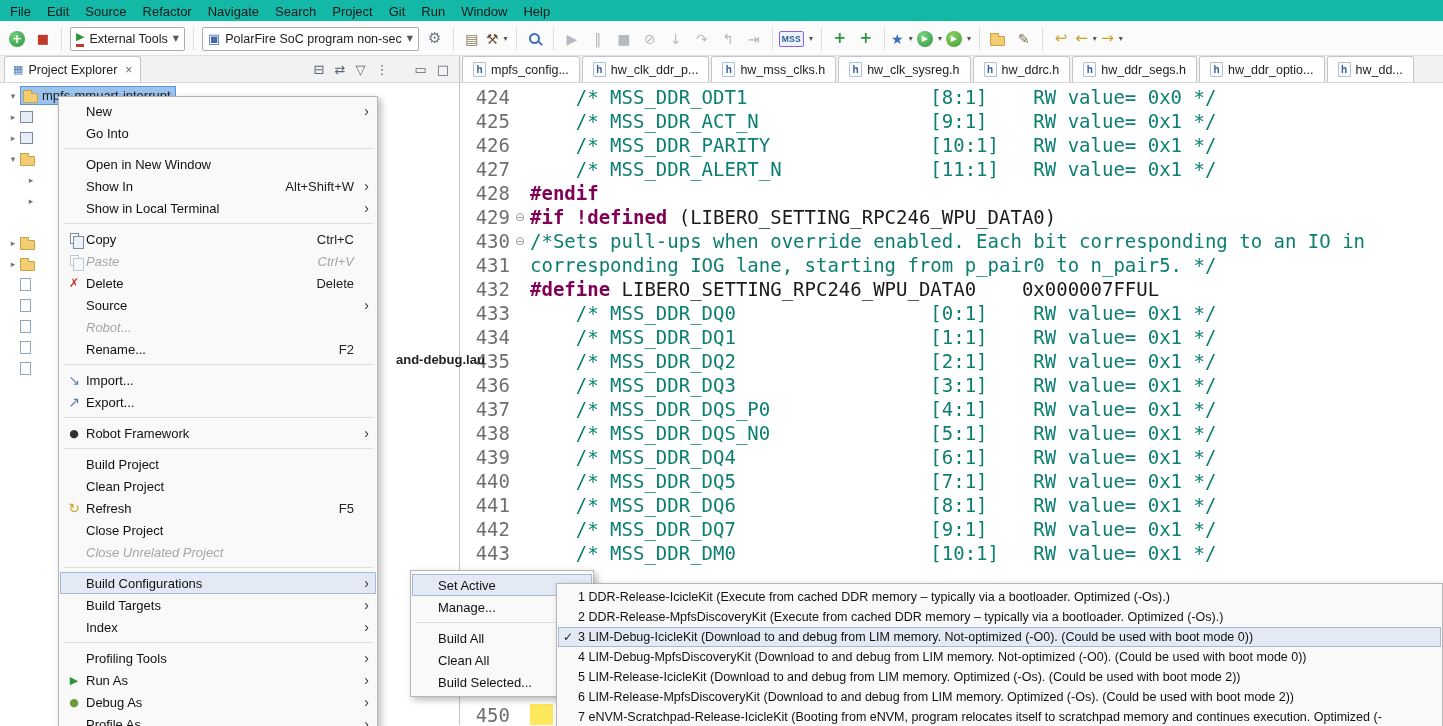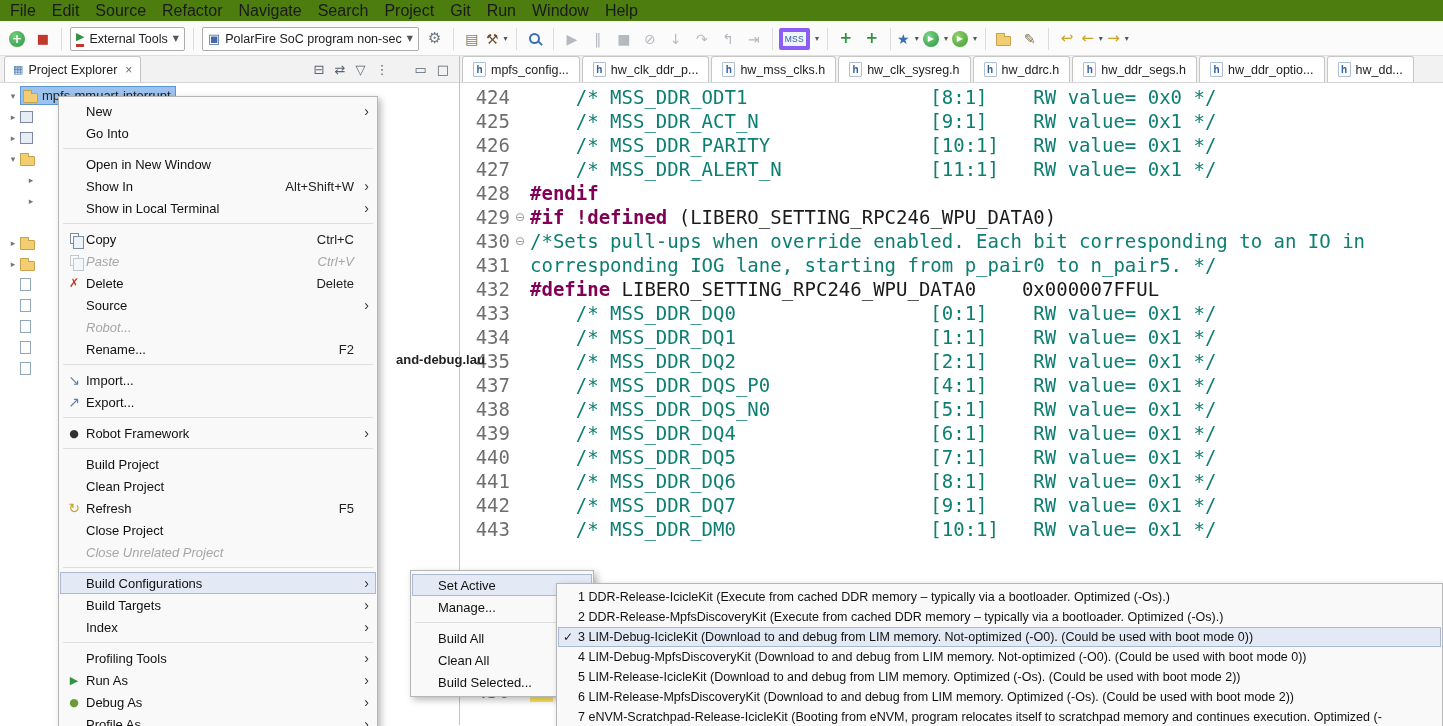--- a/index.html
+++ b/index.html
@@ -1,18 +1,18 @@
 <!DOCTYPE html>
 <html style="--selection_bg: #9cc3ee; --selection_border: #5d96d6; --menu_highlight: #e4eaf5; --menu_highlight_border: #a9b9d3; --comment: #0c7f72; --preprocessor: #7f0055; --plain_code: #1b1b1b; --line_number: #6e6e6e; --occurrence: #ffe85c;"><head>
 <meta charset="utf-8">
 <style>
 *{margin:0;padding:0;box-sizing:border-box;}
 html,body{width:1443px;height:726px;overflow:hidden;background:#fff;font-family:"Liberation Sans",sans-serif;position:relative;}
 
-#menubar{height:22px;display:flex;align-items:center;background:#4d7c0f;font-size:16px;color:#1a1a1a;padding-left:2px;border-bottom:1px solid #eee;}
+#menubar{height:22px;display:flex;align-items:flex-end;background:#14b8a6;font-size:13px;color:#1a1a1a;padding-left:2px;border-bottom:1px solid #eee;}
 .mb-item{padding:2px 8px;cursor:default;}
 
 #toolbar{height:34px;display:flex;align-items:center;background:#fbfbfb;border-bottom:1px solid #e0e0e0;padding-left:4px;}
 .tb-btn{height:24px;min-width:24px;display:inline-flex;align-items:center;justify-content:center;margin:0 1px;border-radius:2px;}
 .tb-g{font-family:"DejaVu Sans","Liberation Sans",sans-serif;font-size:14px;color:#5a6570;line-height:1;}
 .tb-sep{width:1px;height:22px;background:#dcdcdc;margin:0 5px;flex:none;}
 .tb-combo{height:24px;border:1px solid #adadad;background:#fff;display:inline-flex;align-items:center;padding:0 3px 0 5px;font-size:12.5px;margin:0 3px;border-radius:2px;white-space:nowrap;color:#222;}
 .tb-cico{font-family:"DejaVu Sans",sans-serif;font-size:11px;margin-right:5px;}
 .tb-caret{font-size:8px;color:#555;padding:0 2px 0 5px;font-family:"DejaVu Sans",sans-serif;}
 .dis .tb-g{color:#b4bac0;}
@@ -20,21 +20,21 @@
 [data-name="terminate-icon"] .tb-g{color:#c0392b;font-size:13px;}
 [data-name="external-tools-icon"]{color:#2f9440;border-bottom:3px solid #c0392b;padding-bottom:1px;}
 [data-name="flash-icon"]{color:#4668a8;font-size:13px;}
 [data-name="program-tools-icon"] .tb-g{color:#6b7684;font-size:15px;}
 [data-name="clipboard-icon"] .tb-g{color:#8a7a55;}
 [data-name="build-hammer-icon"] .tb-g{color:#6b4e2e;}
 [data-name="launch-config-icon"] .tb-g{color:#3b6fb5;}
 [data-name="add-launch-icon"] .tb-g,[data-name="add-debug-launch-icon"] .tb-g{color:#2f9440;font-weight:bold;font-size:15px;}
 [data-name="edit-pencil-icon"] .tb-g{color:#7d6f4e;}
 [data-name="back-icon"] .tb-g,[data-name="forward-icon"] .tb-g,[data-name="last-edit-icon"] .tb-g{color:#c9a227;font-size:15px;}
-.mss-badge{font-size:8.5px;font-weight:normal;color:#2e5f9e;border:4px solid #8b5cf6;border-radius:2px;padding:2px 2px;background:#eef3fa;letter-spacing:.2px;text-align:right;}
+.mss-badge{font-size:8.5px;font-weight:bold;color:#2e5f9e;border:1px solid #8b5cf6;border-radius:2px;padding:2px 2px;background:#eef3fa;letter-spacing:.2px;text-align:right;}
 .mag{position:relative;width:11px;height:11px;border:2px solid #3b6fb5;border-radius:50%;display:inline-block;}
 .mag::after{content:"";position:absolute;width:6px;height:2px;background:#3b6fb5;transform:rotate(45deg);right:-5px;bottom:-2px;}
 .orb{width:16px;height:16px;border-radius:50%;background:radial-gradient(circle at 35% 30%,#79d584,#2f9440);color:#fff;font-size:8px;display:inline-flex;align-items:center;justify-content:center;font-family:"DejaVu Sans",sans-serif;}
 .orb.run{background:radial-gradient(circle at 35% 30%,#8fd06a,#3f9f2f);box-shadow:inset -3px -3px 0 -1px #c0392b00;}
 .fol{position:relative;width:15px;height:10px;background:#f3cd71;border:1px solid #c9a14a;border-radius:1px;display:inline-block;margin-top:4px;}
 .fol::before{content:"";position:absolute;top:-4px;left:-1px;width:7px;height:3px;background:#f3cd71;border:1px solid #c9a14a;border-bottom:none;border-radius:1px 1px 0 0;}
 
 #main{display:flex;height:669px;}
 #explorer{width:460px;flex:none;border-right:1px solid #c3c3c3;background:#fff;display:flex;flex-direction:column;position:relative;}
 .viewtabbar{height:27px;background:#f2f2f2;border-bottom:1px solid #d6d6d6;display:flex;align-items:flex-end;}
@@ -335,20 +335,21 @@
         <div class="crow" data-name="code-line"><span class="ln" data-name="line-number">426</span><span class="foldc"></span><span class="codeline"><span class="tk-comment">    /* MSS_DDR_PARITY              [10:1]   RW value= 0x1 */</span></span></div>
         <div class="crow" data-name="code-line"><span class="ln" data-name="line-number">427</span><span class="foldc"></span><span class="codeline"><span class="tk-comment">    /* MSS_DDR_ALERT_N             [11:1]   RW value= 0x1 */</span></span></div>
         <div class="crow" data-name="code-line"><span class="ln" data-name="line-number">428</span><span class="foldc"></span><span class="codeline"><span class="tk-pp">#endif</span></span></div>
         <div class="crow" data-name="code-line"><span class="ln" data-name="line-number">429</span><span class="foldc" data-name="fold-marker-icon">⊖</span><span class="codeline"><span class="tk-pp">#if !defined </span><span class="tk-plain">(LIBERO_SETTING_RPC246_WPU_DATA0)</span></span></div>
         <div class="crow" data-name="code-line"><span class="ln" data-name="line-number">430</span><span class="foldc" data-name="fold-marker-icon">⊖</span><span class="codeline"><span class="tk-comment">/*Sets pull-ups when override enabled. Each bit corresponding to an IO in</span></span></div>
         <div class="crow" data-name="code-line"><span class="ln" data-name="line-number">431</span><span class="foldc"></span><span class="codeline"><span class="tk-comment">corresponding IOG lane, starting from p_pair0 to n_pair5. */</span></span></div>
         <div class="crow" data-name="code-line"><span class="ln" data-name="line-number">432</span><span class="foldc"></span><span class="codeline"><span class="tk-pp">#define</span><span class="tk-plain"> LIBERO_SETTING_RPC246_WPU_DATA0    0x000007FFUL</span></span></div>
         <div class="crow" data-name="code-line"><span class="ln" data-name="line-number">433</span><span class="foldc"></span><span class="codeline"><span class="tk-comment">    /* MSS_DDR_DQ0                 [0:1]    RW value= 0x1 */</span></span></div>
         <div class="crow" data-name="code-line"><span class="ln" data-name="line-number">434</span><span class="foldc"></span><span class="codeline"><span class="tk-comment">    /* MSS_DDR_DQ1                 [1:1]    RW value= 0x1 */</span></span></div>
         <div class="crow" data-name="code-line"><span class="ln" data-name="line-number">435</span><span class="foldc"></span><span class="codeline"><span class="tk-comment">    /* MSS_DDR_DQ2                 [2:1]    RW value= 0x1 */</span></span></div>
+        <div class="crow" data-name="code-line"><span class="ln" data-name="line-number">436</span><span class="foldc"></span><span class="codeline"><span class="tk-comment">    /* MSS_DDR_DQ3                 [3:1]    RW value= 0x1 */</span></span></div>
         <div class="crow" data-name="code-line"><span class="ln" data-name="line-number">437</span><span class="foldc"></span><span class="codeline"><span class="tk-comment">    /* MSS_DDR_DQS_P0              [4:1]    RW value= 0x1 */</span></span></div>
         <div class="crow" data-name="code-line"><span class="ln" data-name="line-number">438</span><span class="foldc"></span><span class="codeline"><span class="tk-comment">    /* MSS_DDR_DQS_N0              [5:1]    RW value= 0x1 */</span></span></div>
         <div class="crow" data-name="code-line"><span class="ln" data-name="line-number">439</span><span class="foldc"></span><span class="codeline"><span class="tk-comment">    /* MSS_DDR_DQ4                 [6:1]    RW value= 0x1 */</span></span></div>
         <div class="crow" data-name="code-line"><span class="ln" data-name="line-number">440</span><span class="foldc"></span><span class="codeline"><span class="tk-comment">    /* MSS_DDR_DQ5                 [7:1]    RW value= 0x1 */</span></span></div>
         <div class="crow" data-name="code-line"><span class="ln" data-name="line-number">441</span><span class="foldc"></span><span class="codeline"><span class="tk-comment">    /* MSS_DDR_DQ6                 [8:1]    RW value= 0x1 */</span></span></div>
         <div class="crow" data-name="code-line"><span class="ln" data-name="line-number">442</span><span class="foldc"></span><span class="codeline"><span class="tk-comment">    /* MSS_DDR_DQ7                 [9:1]    RW value= 0x1 */</span></span></div>
         <div class="crow" data-name="code-line"><span class="ln" data-name="line-number">443</span><span class="foldc"></span><span class="codeline"><span class="tk-comment">    /* MSS_DDR_DM0                 [10:1]   RW value= 0x1 */</span></span></div>
         <div class="spacer" data-name="code-hidden-region" style="height: 138px;"></div>
         <div class="crow" data-name="code-line"><span class="ln" data-name="line-number">450</span><span class="foldc"></span><span class="codeline"><span class="tk-occ">  </span></span></div>
       </div>

